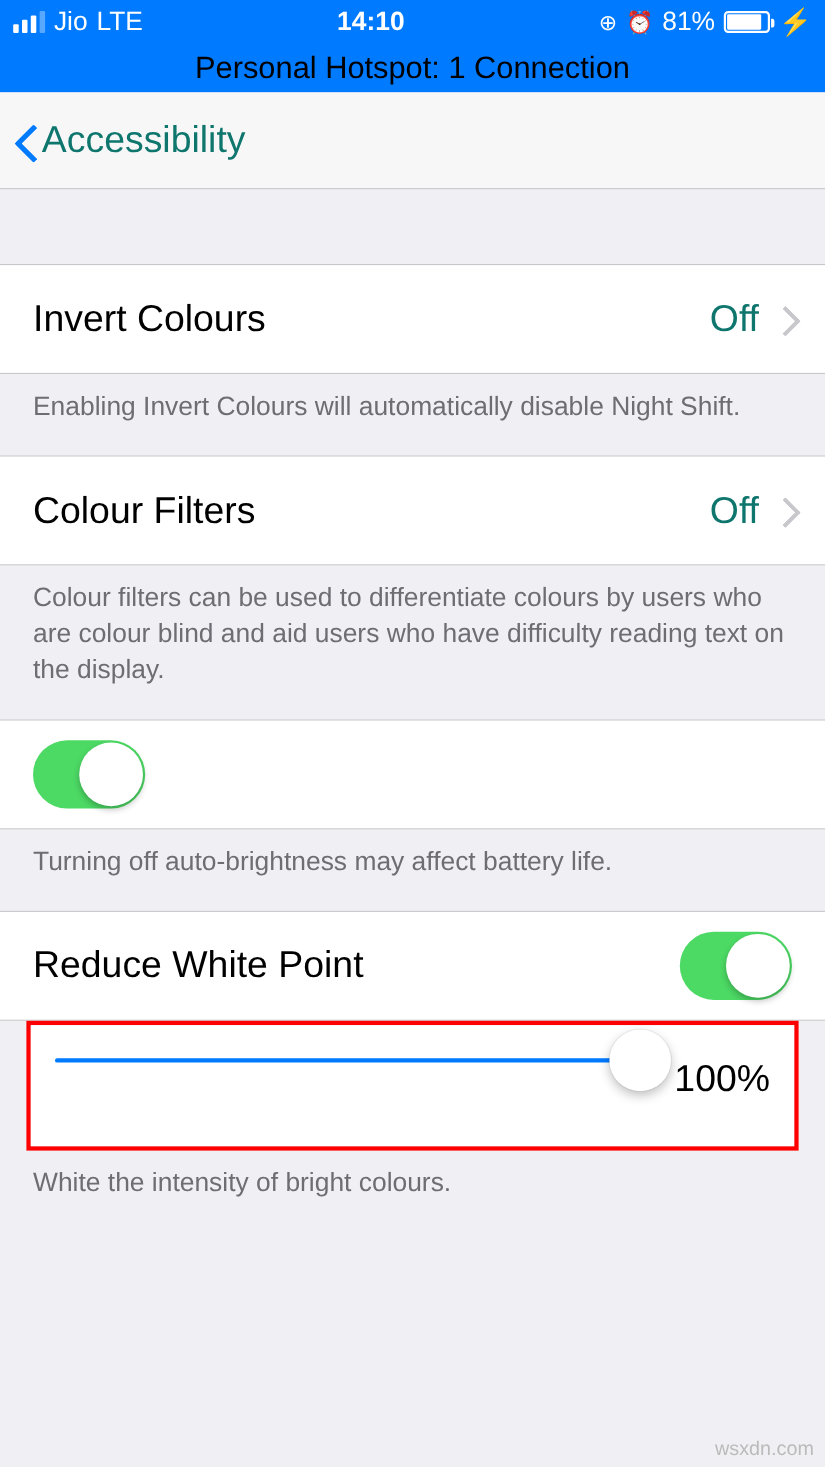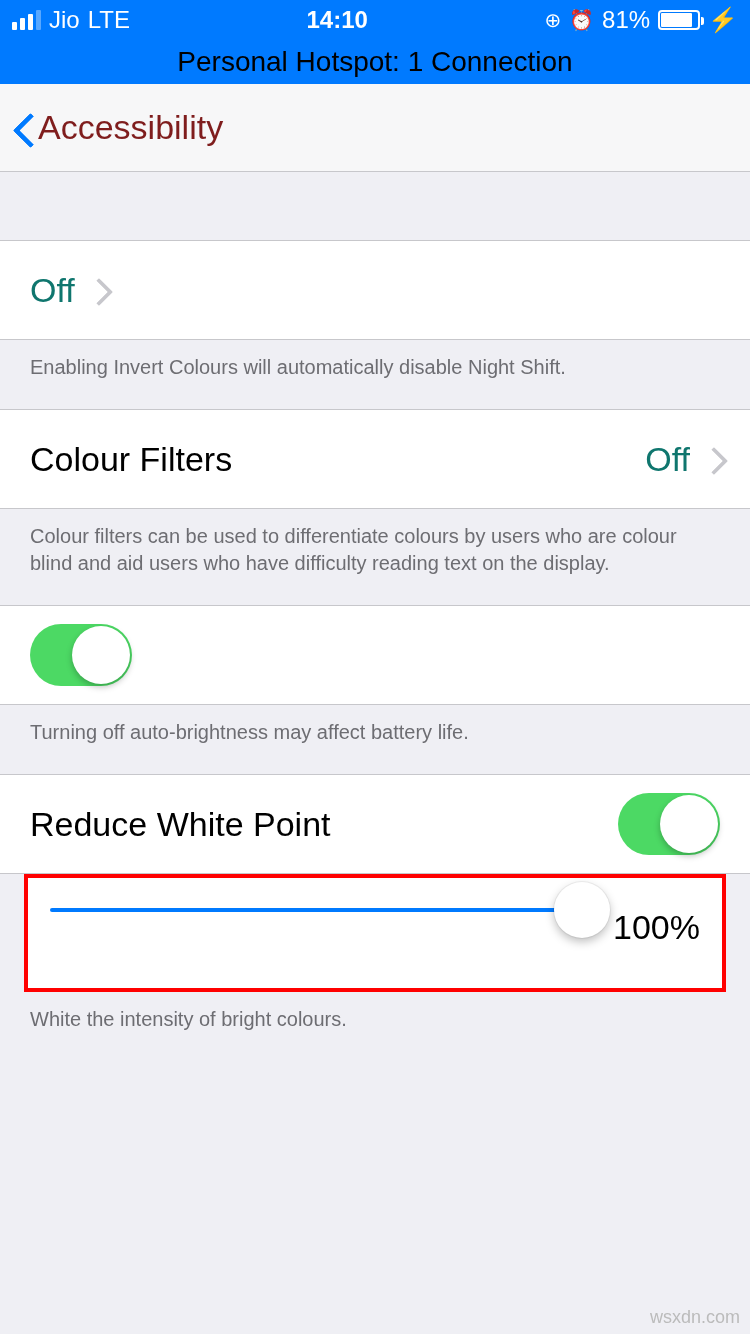--- a/index.html
+++ b/index.html
@@ -65,21 +65,21 @@
       background:#f7f7f8;
       border-bottom:1px solid #c7c7cb;
       display:flex;
       align-items:center;
       position:relative;
       padding: 0 14px;
     }
     .nav-back {
       display:flex;
       align-items:center;
-      color:#7f1d1d;
+      color:#0f766e;
       font-size:34px;
       font-weight:400;
       gap:2px;
     }
     .chevron-back {
       width:22px; height:38px; position:relative;
     }
     .chevron-back::before {
       content:''; position:absolute; left:4px; top:9px;
       width:20px; height:20px; border-left:5px solid #007aff; border-bottom:5px solid #007aff;
@@ -114,21 +114,21 @@
     .chevron-right::before {
       content:''; position:absolute; left:0; top:6px;
       width:16px; height:16px;
       border-top:4px solid #c7c7cc; border-right:4px solid #c7c7cc;
       transform:rotate(45deg);
       border-radius:1px;
     }
     .footer-text {
       padding: 14px 30px 28px 30px;
       color:#6d6d72;
-      font-size:20px;
+      font-size:24px;
       line-height:1.35;
     }
 
     
     .switch {
       width:102px; height:62px;
       background:#4cd964;
       border-radius:62px;
       position:relative;
       flex-shrink:0;
@@ -203,20 +203,21 @@
 <div class="nav">
   <div class="nav-back">
     <span class="chevron-back"></span>
     <span>Accessibility</span>
   </div>
 </div>
 
 <div class="group-spacer"></div>
 
 <div class="cell cell-group-top">
+  <span class="cell-label">Invert Colours</span>
   <span class="cell-value">
     <span>Off</span>
     <span class="chevron-right"></span>
   </span>
 </div>
 <div class="footer-text">Enabling Invert Colours will automatically disable Night Shift.</div>
 
 <div class="cell cell-group-top">
   <span class="cell-label">Colour Filters</span>
   <span class="cell-value">

